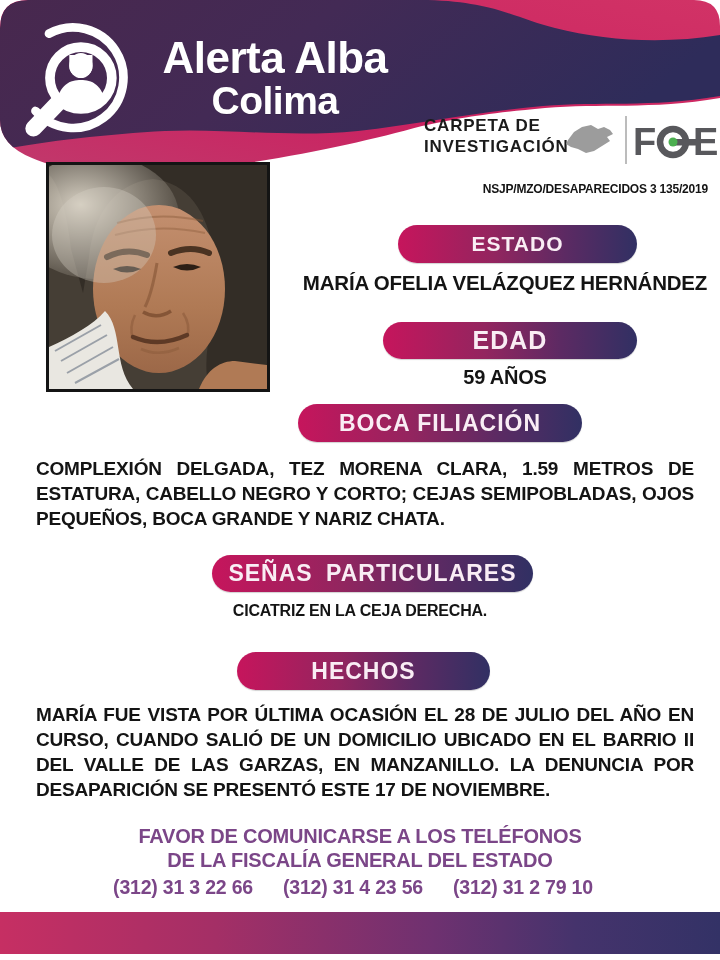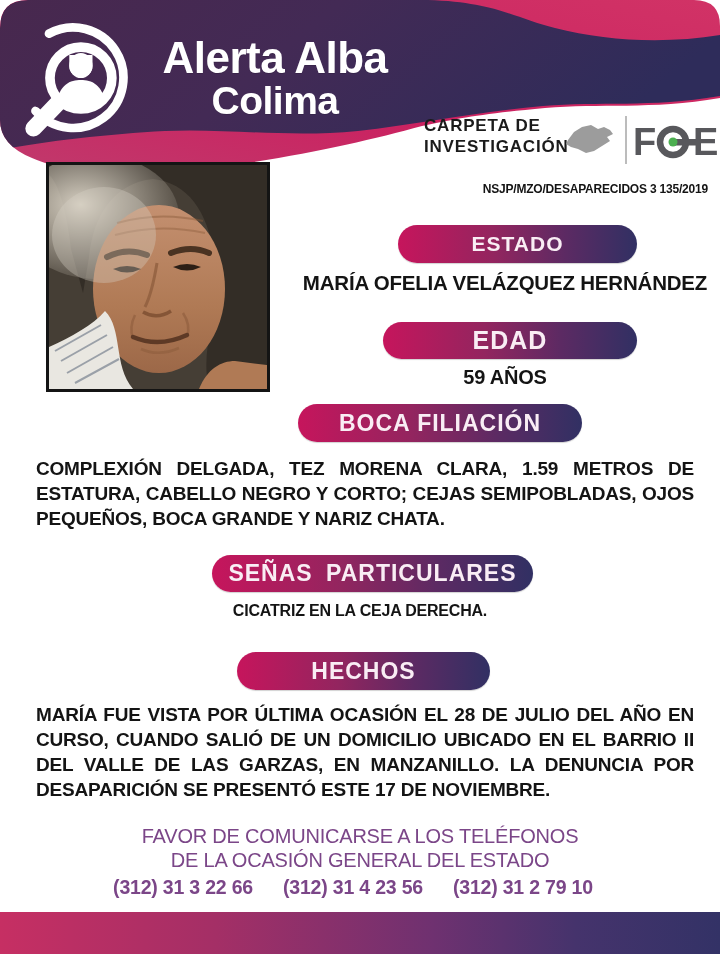--- a/index.html
+++ b/index.html
@@ -45,21 +45,21 @@
   .val-edad{left:295px;top:366px;width:420px;font-size:20px;}
   .val-senas{left:0px;top:602px;width:720px;font-size:16px;}
 
   .paragraph{position:absolute;left:36px;width:658px;color:#141414;font-weight:700;
              font-size:19px;line-height:25px;text-align:justify;letter-spacing:-.2px;}
   .para-media{top:456px;}
   .para-hechos{top:702px;}
 
   
   .footer-line{position:absolute;left:0;width:720px;text-align:center;color:#7b4688;
-               font-weight:400;font-size:20px;letter-spacing:-.2px;}
+               font-weight:700;font-size:20px;letter-spacing:-.2px;}
   .footer-1{top:825px;}
   .footer-2{top:849px;}
   .phones{position:absolute;left:0;top:876px;width:706px;display:flex;justify-content:center;
           gap:30px;color:#7b4688;font-weight:700;font-size:19.5px;letter-spacing:-.2px;}
 
   .bottom-bar{position:absolute;left:0;top:912px;width:720px;height:42px;
               background:linear-gradient(90deg,#c62f63 0%,#a42f66 30%,#6f3170 60%,#45336c 80%,#333266 100%);}
 </style>
 </head>
 <body>
@@ -207,21 +207,21 @@
     <span>SEÑAS PARTICULARES</span>
   </div>
   <div class="value val-senas">CICATRIZ EN LA CEJA DERECHA.</div>
 
   <div class="pill pill-hechos">
     <span>HECHOS</span>
   </div>
   <div class="paragraph para-hechos">MARÍA FUE VISTA POR ÚLTIMA OCASIÓN EL 28 DE JULIO DEL AÑO EN CURSO, CUANDO SALIÓ DE UN DOMICILIO UBICADO EN EL BARRIO II DEL VALLE DE LAS GARZAS, EN MANZANILLO. LA DENUNCIA POR DESAPARICIÓN SE PRESENTÓ ESTE 17 DE NOVIEMBRE.</div>
 
   <div class="footer-line footer-1">FAVOR DE COMUNICARSE A LOS TELÉFONOS</div>
-  <div class="footer-line footer-2">DE LA OCASIÓN GENERAL DEL ESTADO</div>
+  <div class="footer-line footer-2">DE LA FISCALÍA GENERAL DEL ESTADO</div>
 
   <div class="phones">
     <span>(312) 31 3 22 66</span>
     <span>(312) 31 4 23 56</span>
     <span>(312) 31 2 79 10</span>
   </div>
 
   <div class="bottom-bar"></div>
 
 </div>

